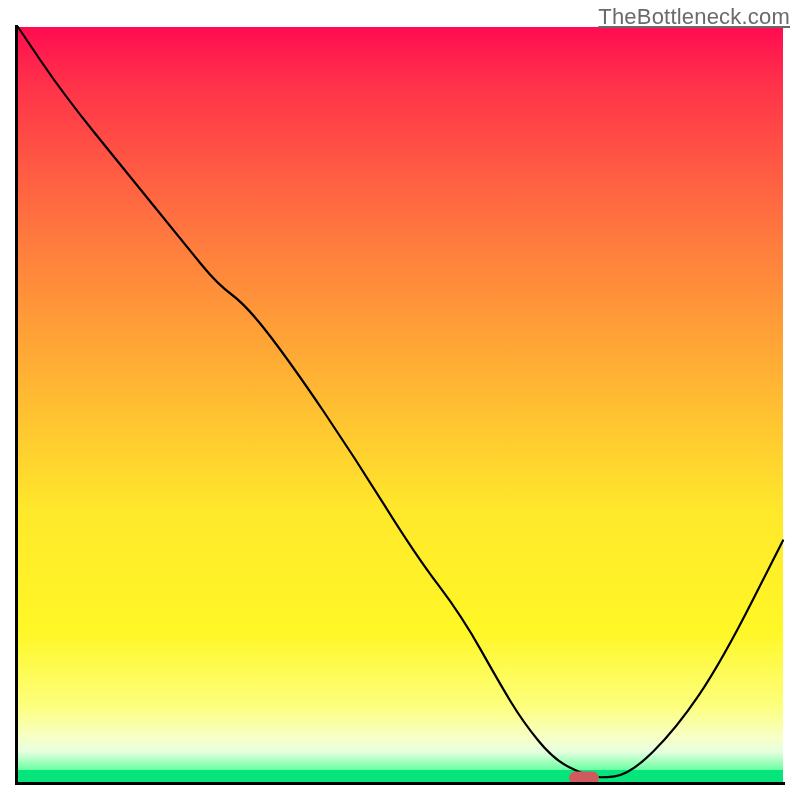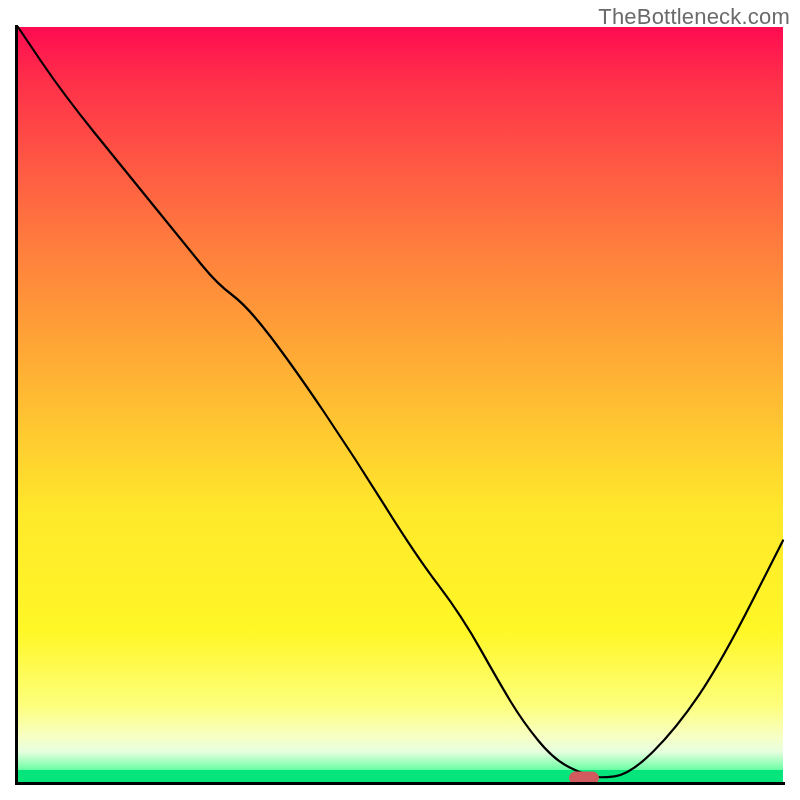--- a/index.html
+++ b/index.html
@@ -18,20 +18,21 @@
   }
   .watermark {
     position: absolute;
     top: 4px;
     right: 10px;
     color: #6a6a6a;
     font-size: 22px;
     font-weight: 500;
     letter-spacing: 0.2px;
     z-index: 20;
+    text-decoration: underline;
   }
   .plot-area {
     position: absolute;
     left: 18px;
     top: 27px;
     width: 765px;
     height: 755px;
     box-sizing: border-box;
   }
   .gradient {

